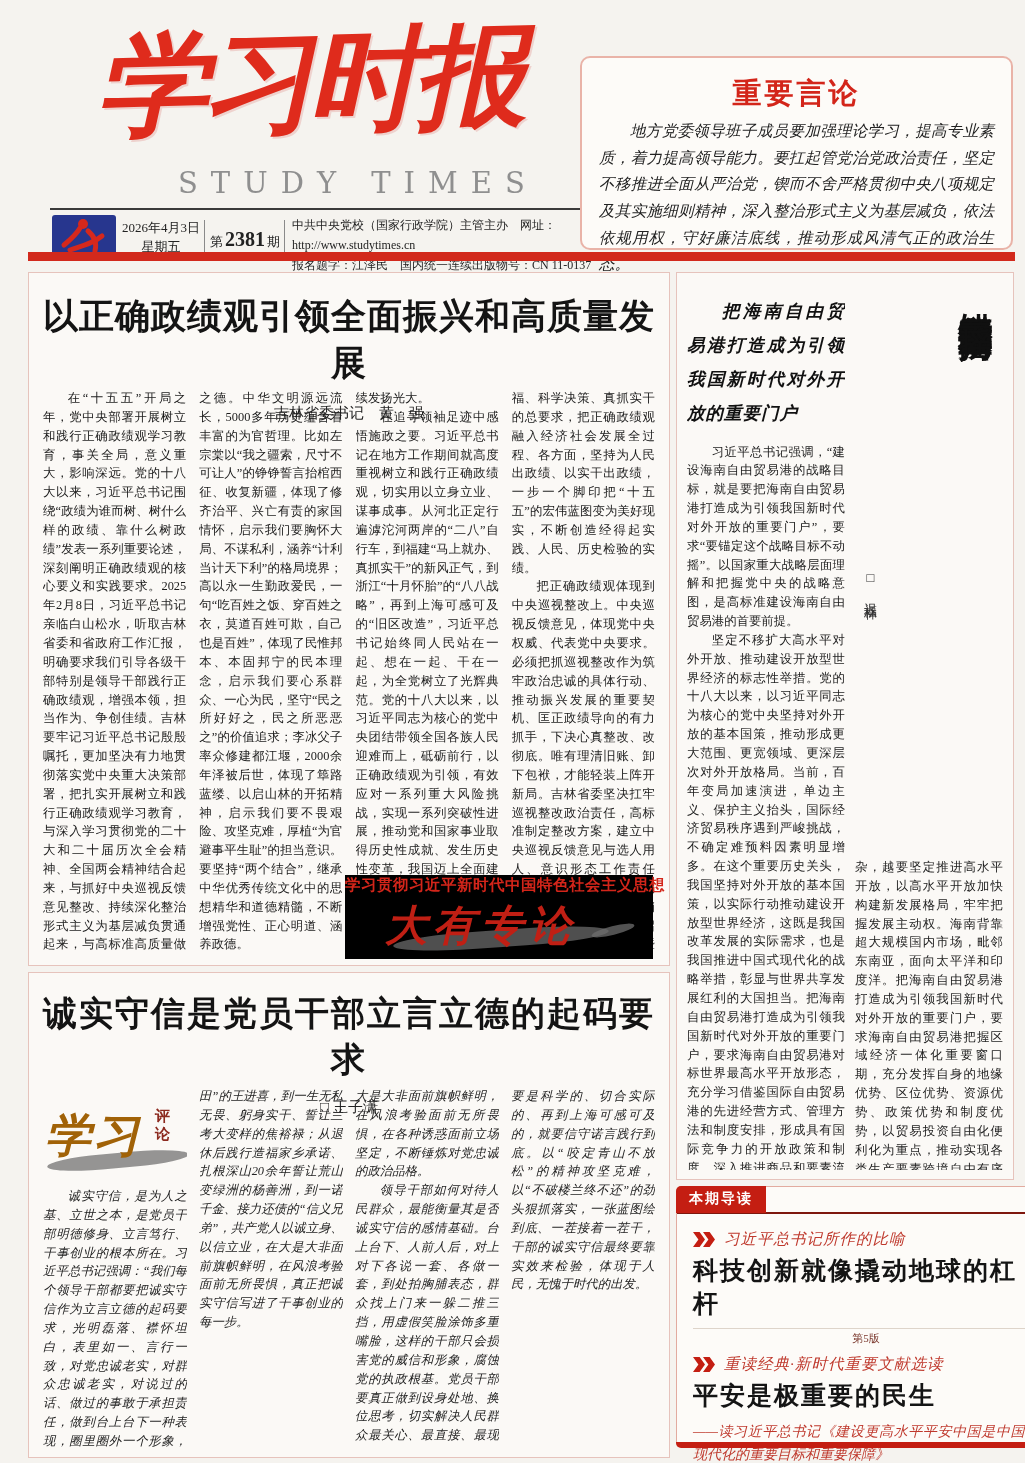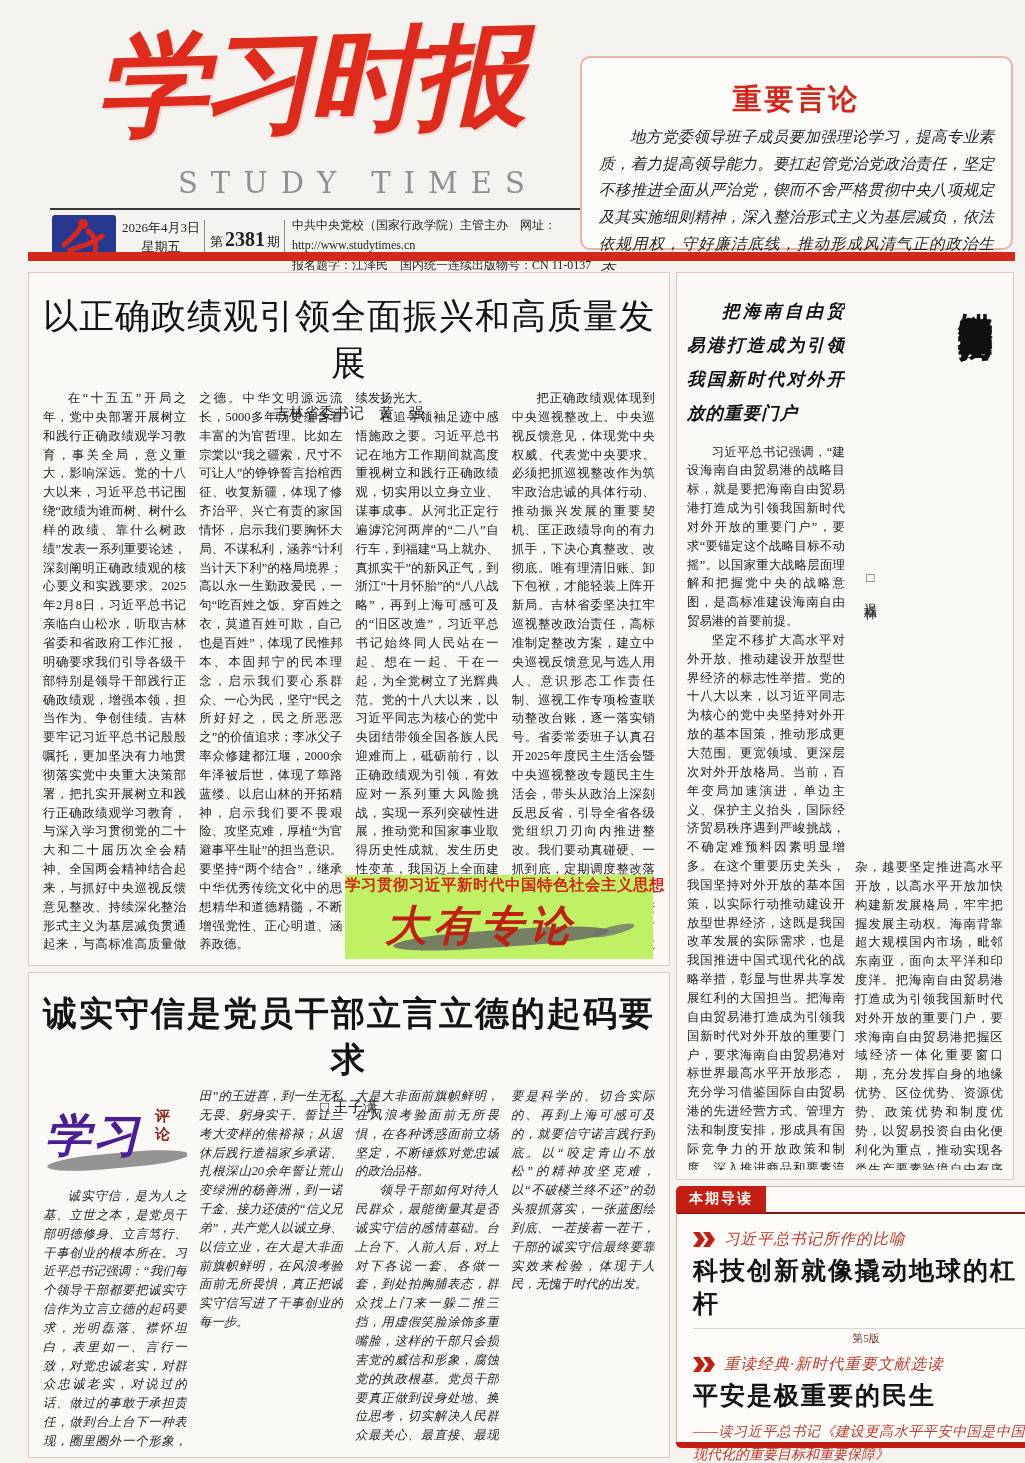--- a/index.html
+++ b/index.html
@@ -13,37 +13,37 @@
   .engname{left:178px;top:166px;font-size:29px;letter-spacing:13px;color:#8f8f8f;font-family:"DejaVu Serif",serif}
   .mastline{left:50px;top:208px;width:538px;border-top:2px solid #3a3a3a}
   .plogo{left:52px;top:215px;width:64px;height:44px}
   .dateblock{left:122px;top:219px;width:78px;font-size:13px;text-align:center;line-height:1.45;color:#222}
   .vdiv{top:220px;height:36px;border-left:1px solid #8a8a8a;width:0}
   .issue{left:210px;top:228px;width:70px;font-size:13px;color:#222;white-space:nowrap}
   .issue b{font-size:20px;font-weight:600;padding:0 2px}
   .pubinfo{left:292px;top:216px;width:300px;font-size:12px;line-height:1.65;color:#1e1e1e}
   .redbar{left:28px;top:252px;width:987px;height:9px;background:#d2291c}
 
-  .qbox{left:580px;top:56px;width:433px;height:194px;border:2px solid #e9b3a8;border-radius:10px;background:#fdfbf8;padding:22px 17px}
+  .qbox{left:580px;top:56px;width:433px;height:194px;border:2px solid #e9b3a8;border-radius:10px;background:#fdfbf8;padding:16px 17px}
   .qtitle{text-align:center;font-size:29px;font-weight:bold;color:#d3251a;letter-spacing:3px}
   .qbody{margin-top:4px;font-size:15.5px;font-style:italic;line-height:1.72;text-align:justify;text-indent:2em;color:#222}
 
   
   .box{background:#fbf9f6;border:1px solid #e6c3bc}
   .t{text-indent:2em;text-align:justify;margin:0}
   .cont{text-indent:0}
   .cols{position:absolute;display:flex}
   .col{flex:1;overflow:hidden;font-size:12.4px;line-height:1.52;color:#1b1b1b;text-align:justify}
 
   
   .mainart{left:28px;top:272px;width:642px;height:694px}
-  .mhead{margin-top:20px;text-align:center;font-size:35px;font-weight:normal;letter-spacing:1px;color:#141414}
+  .mhead{margin-top:20px;text-align:center;font-size:35px;font-weight:bold;letter-spacing:1px;color:#141414}
   .mby{margin-top:17px;text-align:center;font-size:15px;color:#222}
   .mainart .cols{left:14px;right:14px;top:116px;bottom:10px;gap:13px}
-  .slogan{position:absolute;right:16px;bottom:6px;width:308px;height:84px;background:#bef264;text-align:center;z-index:3}
+  .slogan{position:absolute;right:16px;bottom:6px;width:308px;height:84px;background:#000000;text-align:center;z-index:3}
   .sline{color:#d3251a;font-weight:bold;font-size:15.5px;letter-spacing:.5px;white-space:nowrap}
   .brandwrap{position:relative;height:58px;margin-top:4px}
   .swash{position:absolute;left:48px;top:30px;width:216px;height:17px;background:#636363;opacity:.8;border-radius:50%/65%;transform:rotate(-4deg)}
   .swash2{position:absolute;left:246px;top:26px;width:44px;height:9px;background:#6d6d6d;opacity:.75;border-radius:50%;transform:rotate(-14deg)}
   .brand{position:absolute;left:40px;top:-2px;font-size:42px;font-weight:bold;font-style:italic;color:#c01f14;letter-spacing:6px;white-space:nowrap}
 
   
   .rart{left:676px;top:272px;width:338px;height:908px;padding:9px 10px;display:flex;gap:10px}
   .rcolA{width:158px;height:100%;overflow:hidden;font-size:12.4px;line-height:1.52;text-align:justify}
   .rside{flex:1;position:relative}
@@ -68,21 +68,21 @@
   .dsub{color:#bf392d;font-style:italic;font-size:14px;line-height:1.65;margin:2px 0 6px;text-align:justify}
   .dbar{position:absolute;left:-1px;right:-1px;bottom:-2px;height:6px;background:#c41e12;border-radius:0 0 5px 5px}
 
   
   .bart{left:28px;top:972px;width:642px;height:486px}
   .bhead{margin-top:18px;text-align:center;font-size:34px;font-weight:bold;letter-spacing:2px;color:#141414}
   .bby{margin-top:15px;text-align:center;font-size:15px;color:#222}
   .bart .cols{left:14px;right:14px;top:114px;bottom:10px;gap:12px}
   .bart .col{font-style:italic;color:#222}
   .clogo{position:relative;height:96px;margin-bottom:4px}
-  .clogo .lg{position:absolute;left:2px;top:14px;font-size:46px;font-weight:bold;font-style:italic;color:#4c1d95;letter-spacing:2px;z-index:2}
+  .clogo .lg{position:absolute;left:2px;top:14px;font-size:46px;font-weight:bold;font-style:italic;color:#a16207;letter-spacing:2px;z-index:2}
   .clogo .sm{position:absolute;left:112px;top:20px;display:flex;flex-direction:column;font-size:15px;font-weight:bold;color:#8c2a1f;line-height:1.2;z-index:2;font-style:normal}
   .clogo .sw{position:absolute;left:4px;top:66px;width:142px;height:15px;background:#6a6a6a;opacity:.7;border-radius:50%/65%;transform:rotate(-5deg)}
 </style>
 </head>
 <body>
 
 <div class="abs masthead">学习时报</div>
 <div class="abs engname">STUDY TIMES</div>
 <div class="abs mastline"></div>
 
@@ -128,20 +128,21 @@
     <div class="col">
       <p class="t cont">之德。中华文明源远流长，5000多年历史蕴含着丰富的为官哲理。比如左宗棠以“我之疆索，尺寸不可让人”的铮铮誓言抬棺西征、收复新疆，体现了修齐治平、兴亡有责的家国情怀，启示我们要胸怀大局、不谋私利，涵养“计利当计天下利”的格局境界；高以永一生勤政爱民，一句“吃百姓之饭、穿百姓之衣，莫道百姓可欺，自己也是百姓”，体现了民惟邦本、本固邦宁的民本理念，启示我们要心系群众、一心为民，坚守“民之所好好之，民之所恶恶之”的价值追求；李冰父子率众修建都江堰，2000余年泽被后世，体现了筚路蓝缕、以启山林的开拓精神，启示我们要不畏艰险、攻坚克难，厚植“为官避事平生耻”的担当意识。要坚持“两个结合”，继承中华优秀传统文化中的思想精华和道德精髓，不断增强党性、正心明道、涵养政德。</p>
       <p class="t">在党的百年历史中感悟从政之道。我们党的历史就是一部为中国人民谋幸福、为中华民族谋复兴的奋斗史。毛泽东带领中国人民浴血奋战、百折不挠，建立了人民当家作主的新中国；周恩来把自己看成是人民的“总服务员”，坚持人民利益高于一切；刘少奇对讲排场、摆阔气、假公济私的现象深恶痛绝，把公私分明刻进了骨子里；朱德是战功赫赫的八路军总司令，却从不居功自傲，生活上克勤克俭、清正廉洁；邓小平以不断开拓创新的政治勇气实行改革开放的历史性决策，带领党和人民开辟了社会主义现代化建设新局面；陈云坚持实事求是，创造了许多至今仍有重要意义的领导经验。这些历史功勋和宝贵精神，为我们树立和践行正确政绩观提供了最鲜活的教材、最厚重的滋养。要自觉赓续党的光荣传统和优良作风，学习弘扬老一辈无产阶级革命家的政治品格、革命精神、崇高风范，让共产党人的政绩观在新时代继</p>
     </div>
     <div class="col">
       <p class="t cont">续发扬光大。</p>
       <p class="t">在追寻领袖足迹中感悟施政之要。习近平总书记在地方工作期间就高度重视树立和践行正确政绩观，切实用以立身立业、谋事成事。从河北正定行遍滹沱河两岸的“二八”自行车，到福建“马上就办、真抓实干”的新风正气，到浙江“十月怀胎”的“八八战略”，再到上海可感可及的“旧区改造”，习近平总书记始终同人民站在一起、想在一起、干在一起，为全党树立了光辉典范。党的十八大以来，以习近平同志为核心的党中央团结带领全国各族人民迎难而上，砥砺前行，以正确政绩观为引领，有效应对一系列重大风险挑战，实现一系列突破性进展，推动党和国家事业取得历史性成就、发生历史性变革，我国迈上全面建设社会主义现代化国家新征程。历史雄辩地证明，100多年来，我们党矢志不渝坚守初心、笃行不怠共担使命，没有哪一种政治力量能像中国共产党这样深刻地推动中华民族的发展进程。新时代新征程上，在党中央坚强领导下，中国式现代化展现出无比光明灿烂的前景，中华民族伟大复兴之势不可阻挡，中国人民必将创造出新的更大辉煌。</p>
 
     </div>
     <div class="col">
+      <p class="t cont">福、科学决策、真抓实干的总要求，把正确政绩观融入经济社会发展全过程、各方面，坚持为人民出政绩、以实干出政绩，一步一个脚印把“十五五”的宏伟蓝图变为美好现实，不断创造经得起实践、人民、历史检验的实绩。</p>
       <p class="t">把正确政绩观体现到中央巡视整改上。中央巡视反馈意见，体现党中央权威、代表党中央要求。必须把抓巡视整改作为筑牢政治忠诚的具体行动、推动振兴发展的重要契机、匡正政绩导向的有力抓手，下决心真整改、改彻底。唯有理清旧账、卸下包袱，才能轻装上阵开新局。吉林省委坚决扛牢巡视整改政治责任，高标准制定整改方案，建立中央巡视反馈意见与选人用人、意识形态工作责任制、巡视工作专项检查联动整改台账，逐一落实销号。省委常委班子认真召开2025年度民主生活会暨中央巡视整改专题民主生活会，带头从政治上深刻反思反省，引导全省各级党组织刀刃向内推进整改。我们要动真碰硬、一抓到底，定期调度整改落实情况，实行全过程跟踪督办，对落实不力、推进缓慢、搞虚假整改的严肃追责问责，确保高质高效完成巡视整改任务，向党中央交上合格答卷。</p>
 
     </div>
   </div>
   <div class="slogan">
     <div class="sline">学习贯彻习近平新时代中国特色社会主义思想</div>
     <div class="brandwrap">
       <div class="swash"></div>
       <div class="swash2"></div>
       <div class="brand">大有专论</div>

